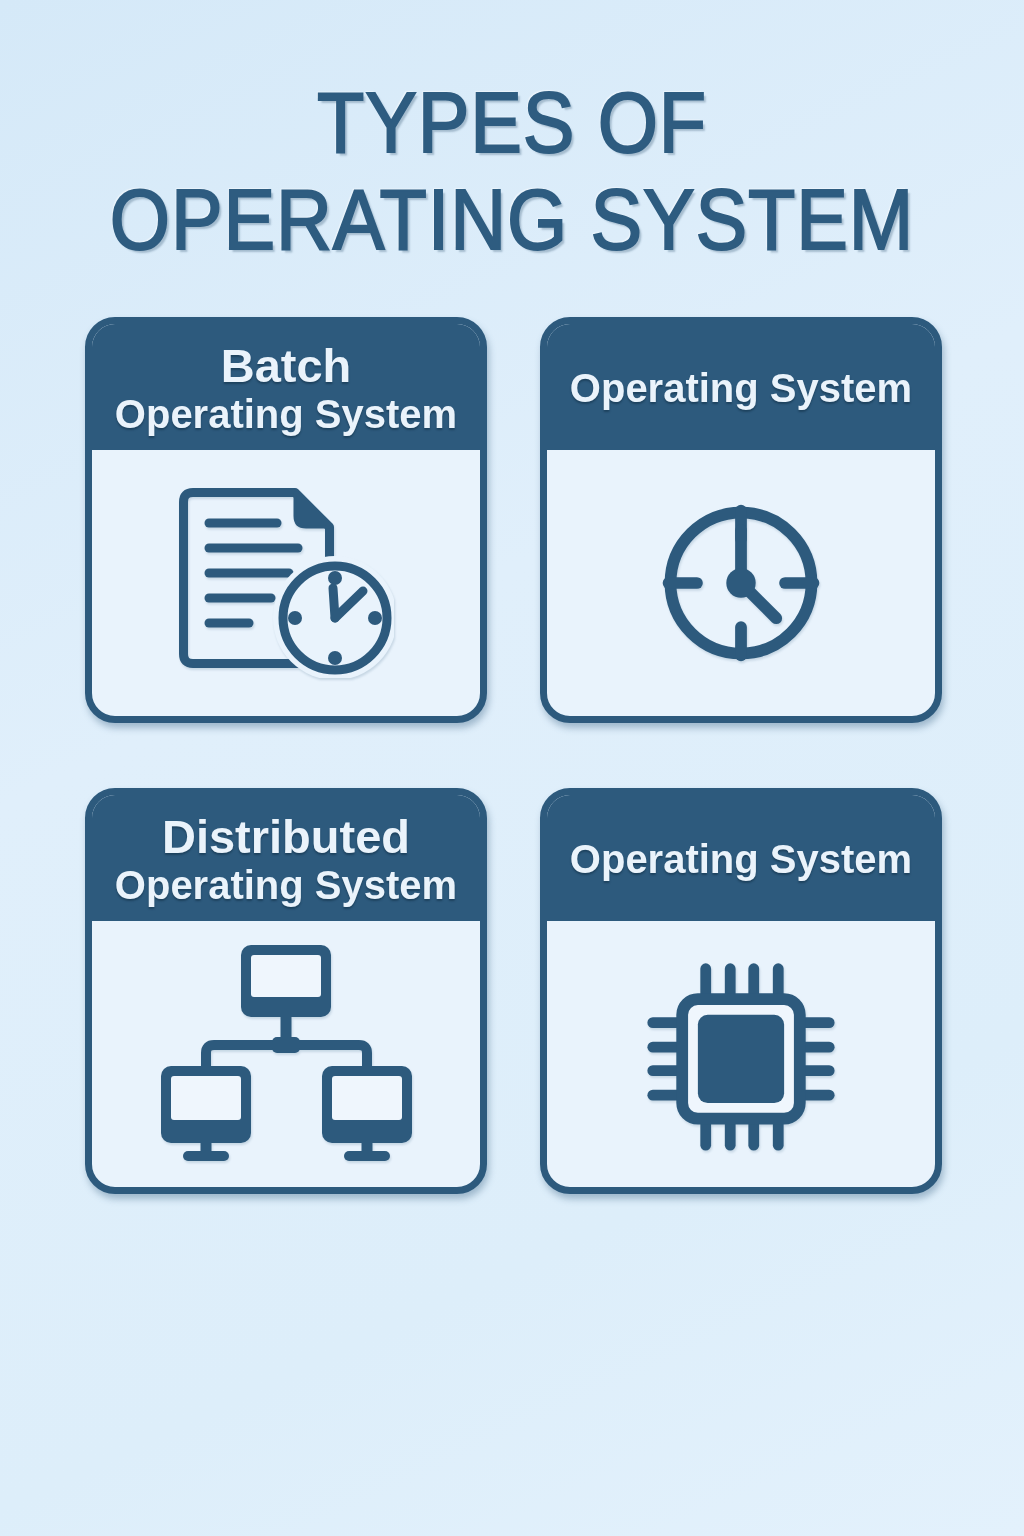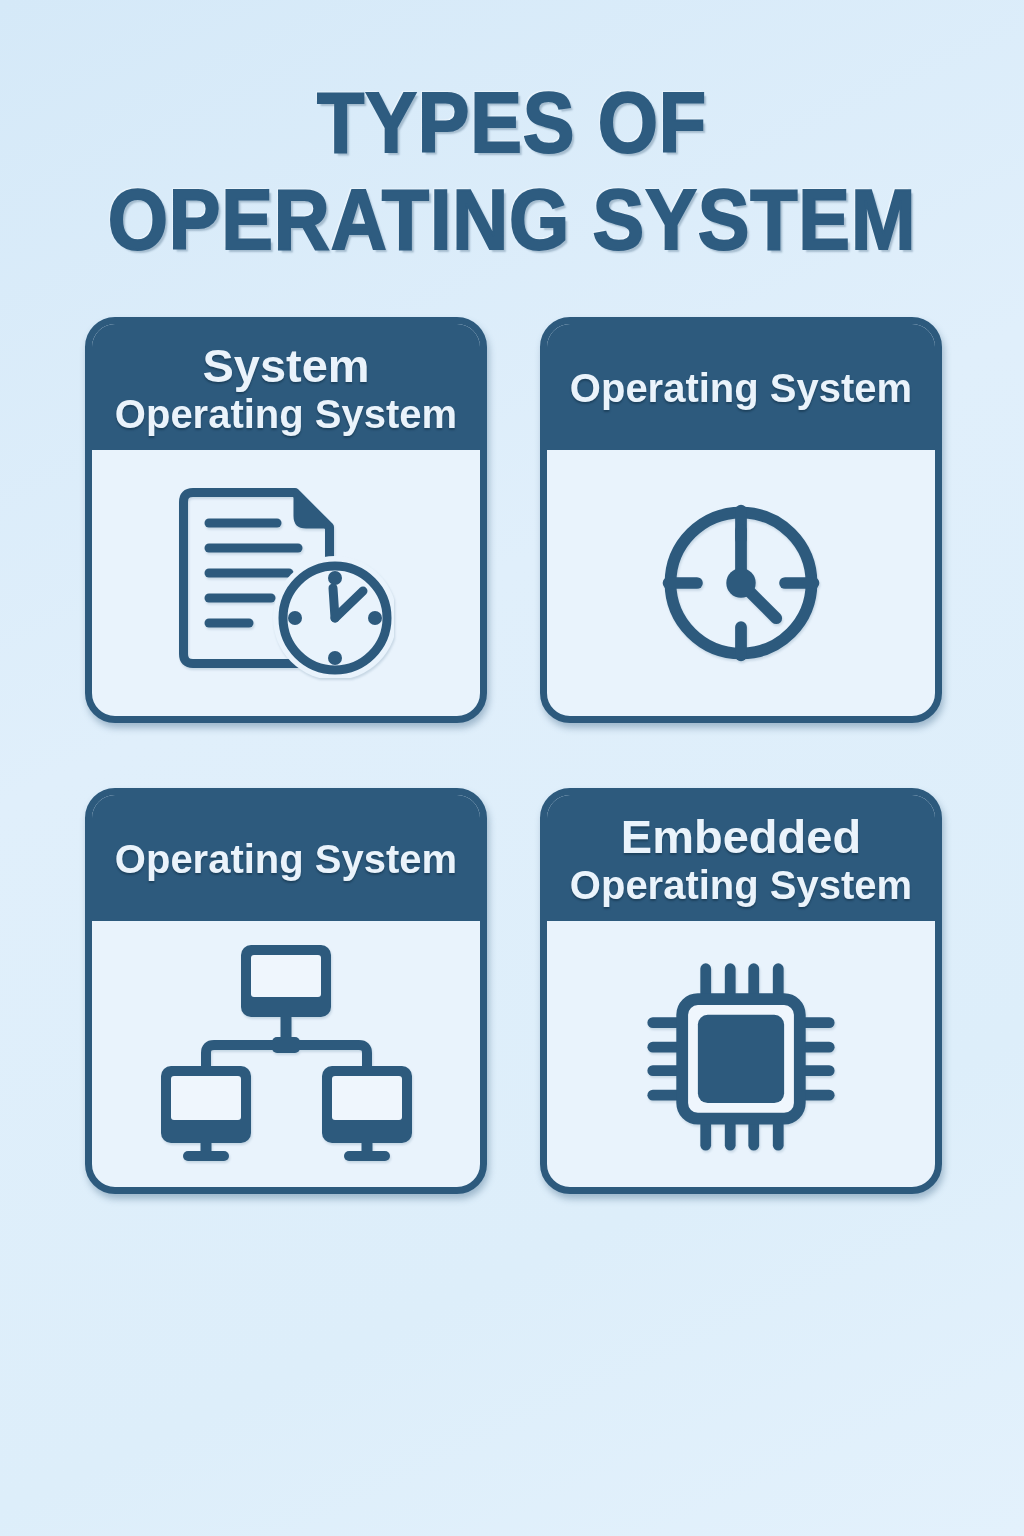--- a/index.html
+++ b/index.html
@@ -18,21 +18,21 @@
     background:linear-gradient(155deg,#d5e9f8 0%,#e0effb 40%,#ddeefa 75%,#e3f1fc 100%);
     overflow:hidden;
   }
   .poster-title{
     position:absolute;
     top:74px;
     left:0;
     width:1024px;
     text-align:center;
     color:var(--ink-title);
-    font-weight:bold;
+    font-weight:normal;
   }
   .poster-title .title-line{
     font-size:86px;
     line-height:97px;
     white-space:nowrap;
     letter-spacing:1px;
     transform:scaleX(0.90);
     transform-origin:50% 50%;
     -webkit-text-stroke:2px var(--ink-title);
     text-shadow:3px 3px 2px rgba(40,75,105,0.30), -2px -2px 1px rgba(255,255,255,0.45);
@@ -94,21 +94,21 @@
 
 <header class="poster-title">
   <div class="title-line">TYPES OF</div>
   <div class="title-line">OPERATING SYSTEM</div>
 </header>
 
 <main class="cards-grid">
 
   <section class="os-card">
     <div class="card-header">
-      <div class="card-title">System</div>
+      <div class="card-title">Batch</div>
       <div class="card-subtitle">Operating System</div>
     </div>
     <div class="card-body">
       <svg class="icon-svg" width="215" height="190" viewBox="0 0 215 190" xmlns="http://www.w3.org/2000/svg">
 
         <path d="M116,4.5 H14 Q4.5,4.5 4.5,14 V166 Q4.5,175.5 14,175.5 H141 Q150.5,175.5 150.5,166 V39 Z" fill="none" stroke="#2d5a7d" stroke-width="9" stroke-linejoin="round"></path>
         <path d="M116,4.5 L150.5,39 H127 Q116,39 116,28 Z" fill="#2d5a7d" stroke="#2d5a7d" stroke-width="3" stroke-linejoin="round"></path>
 
         <g stroke="#2d5a7d" stroke-width="9" stroke-linecap="round">
           <line x1="30" y1="35" x2="98" y2="35"></line>
@@ -149,20 +149,21 @@
           <line x1="95" y1="95" x2="95" y2="41"></line>
           <line x1="95" y1="95" x2="131" y2="131"></line>
         </g>
         <circle cx="95" cy="95" r="15" fill="#2d5a7d"></circle>
       </svg>
     </div>
   </section>
 
   <section class="os-card">
     <div class="card-header">
+      <div class="card-title">Distributed</div>
       <div class="card-subtitle">Operating System</div>
     </div>
     <div class="card-body">
       <svg class="icon-svg" width="253" height="218" viewBox="0 0 253 218" xmlns="http://www.w3.org/2000/svg">
 
         <rect x="81" y="0" width="90" height="72" rx="10" fill="#2d5a7d"></rect>
         <rect x="91" y="10" width="70" height="42" rx="3" fill="#eff6fd"></rect>
         <line x1="126" y1="72" x2="126" y2="100" stroke="#2d5a7d" stroke-width="11"></line>
 
         <path d="M46,121 V108 Q46,100 54,100 H199 Q207,100 207,108 V121" fill="none" stroke="#2d5a7d" stroke-width="10"></path>
@@ -176,21 +177,20 @@
         <rect x="162" y="121" width="90" height="77" rx="10" fill="#2d5a7d"></rect>
         <rect x="172" y="131" width="70" height="44" rx="3" fill="#eff6fd"></rect>
         <line x1="207" y1="198" x2="207" y2="207" stroke="#2d5a7d" stroke-width="11"></line>
         <line x1="189" y1="211" x2="225" y2="211" stroke="#2d5a7d" stroke-width="10" stroke-linecap="round"></line>
       </svg>
     </div>
   </section>
 
   <section class="os-card">
     <div class="card-header">
-      <div class="card-title">Embedded</div>
       <div class="card-subtitle">Operating System</div>
     </div>
     <div class="card-body">
       <svg class="icon-svg" width="196" height="201" viewBox="0 0 200 205" xmlns="http://www.w3.org/2000/svg">
         <g stroke="#2d5a7d" stroke-width="11" stroke-linecap="round">
 
           <line x1="64" y1="15" x2="64" y2="44"></line>
           <line x1="89" y1="15" x2="89" y2="44"></line>
           <line x1="113" y1="15" x2="113" y2="44"></line>
           <line x1="138" y1="15" x2="138" y2="44"></line>

